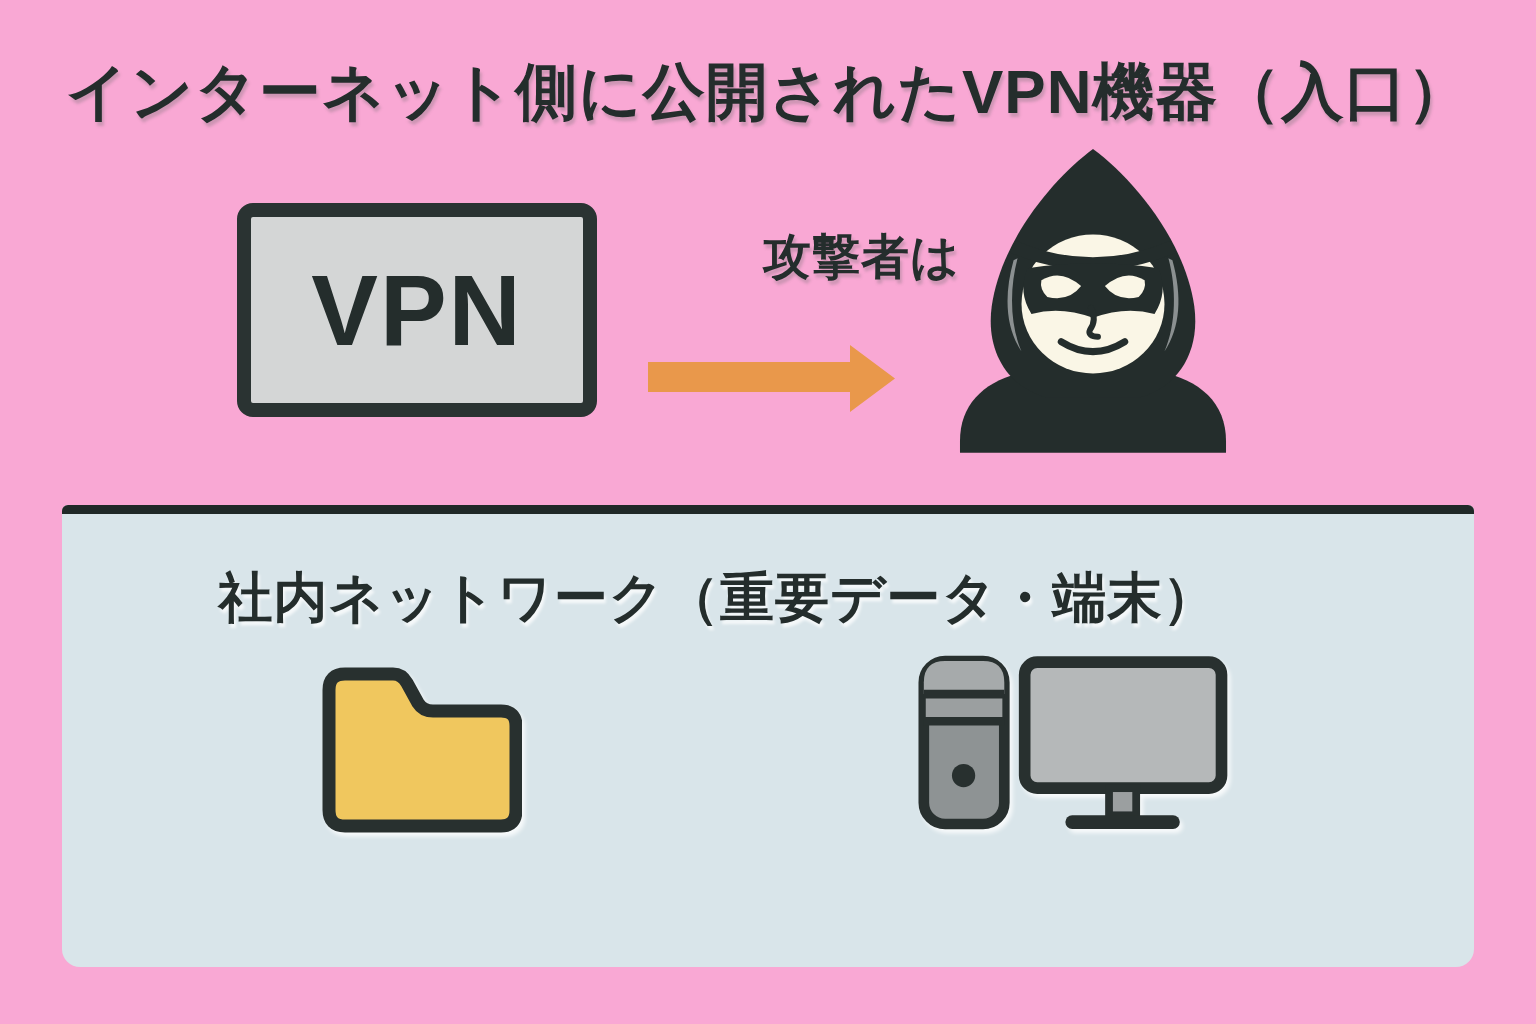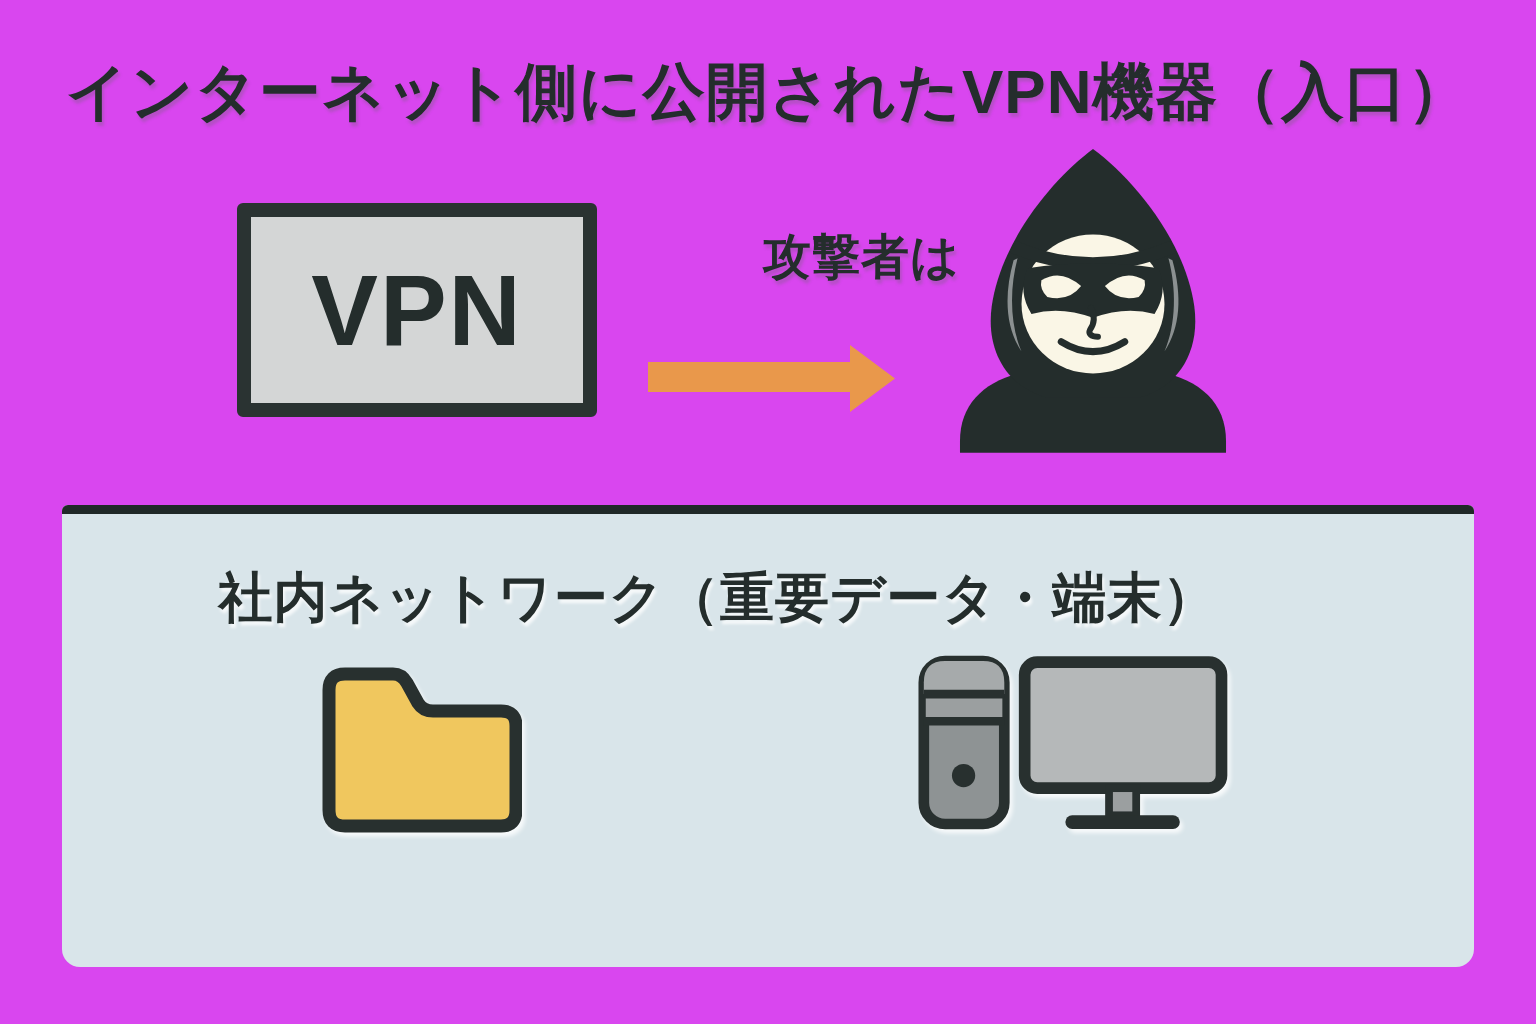--- a/index.html
+++ b/index.html
@@ -1,31 +1,31 @@
 <!DOCTYPE html>
 <html><head>
 <meta charset="utf-8">
 <style>
   html,body{margin:0;padding:0;}
   .canvas{
     position:relative;width:1536px;height:1024px;overflow:hidden;
-    background:#d946ef;
+    background:#f9a8d4;
     font-family:"Liberation Sans","DejaVu Sans",sans-serif;
     color:#242d2c;
   }
   .abs{position:absolute;}
   .jp-heavy{font-weight:900;letter-spacing:1px;}
   .main-title{
     top:56px;left:0;width:1536px;text-align:center;
     font-size:62px;line-height:1.15;
     text-shadow:2px 4px 3px rgba(95,100,98,0.28);
   }
   .vpn-box{
     left:237px;top:203px;width:360px;height:214px;box-sizing:border-box;
-    background:#d4d6d6;border:14px solid #2a3332;border-radius:6px;
+    background:#d4d6d6;border:14px solid #2a3332;border-radius:16px;
     display:flex;align-items:center;justify-content:center;
   }
   .vpn-box .vpn-text{
     font-size:100px;font-weight:bold;letter-spacing:2px;color:#242d2c;
   }
   .attacker-note{
     left:620px;top:228px;width:340px;text-align:right;
     font-size:48px;line-height:1.2;
     text-shadow:2px 4px 3px rgba(95,100,98,0.28);
   }

